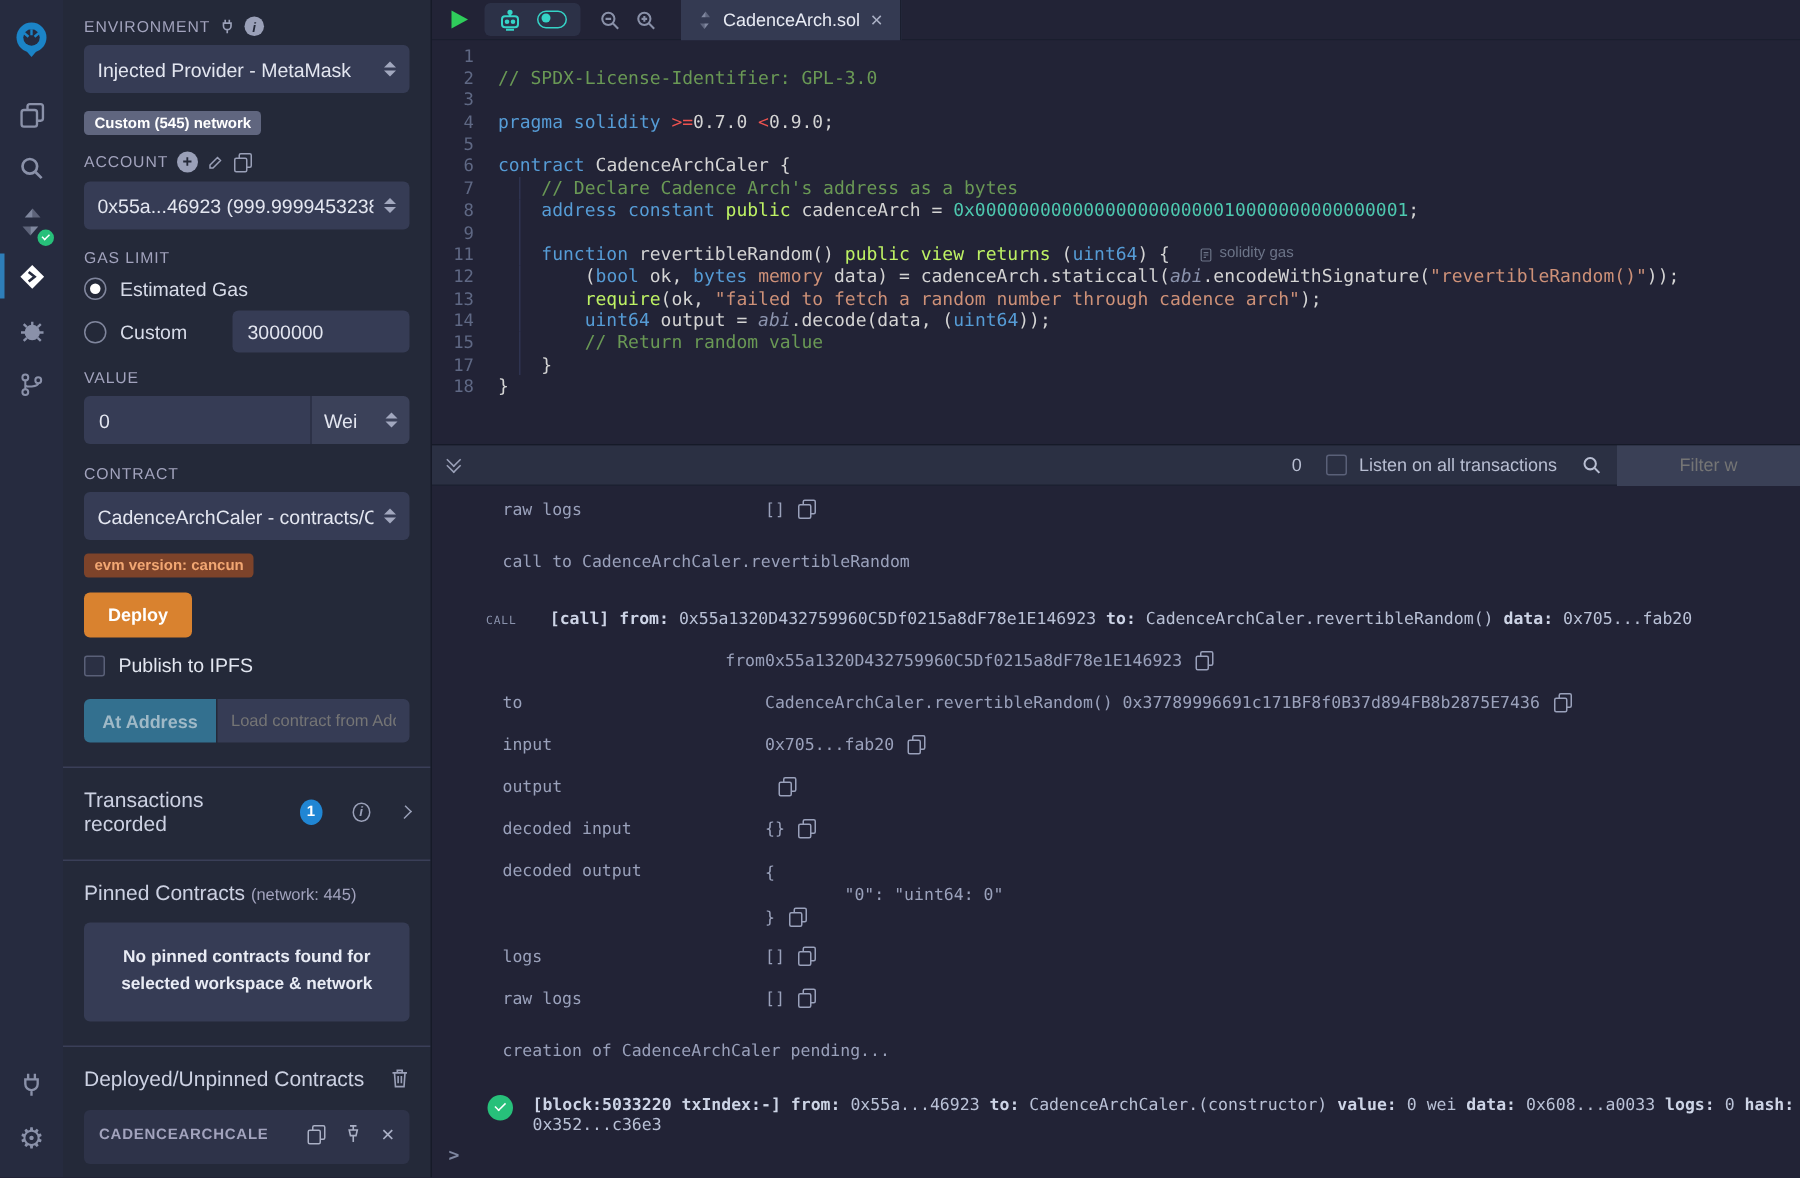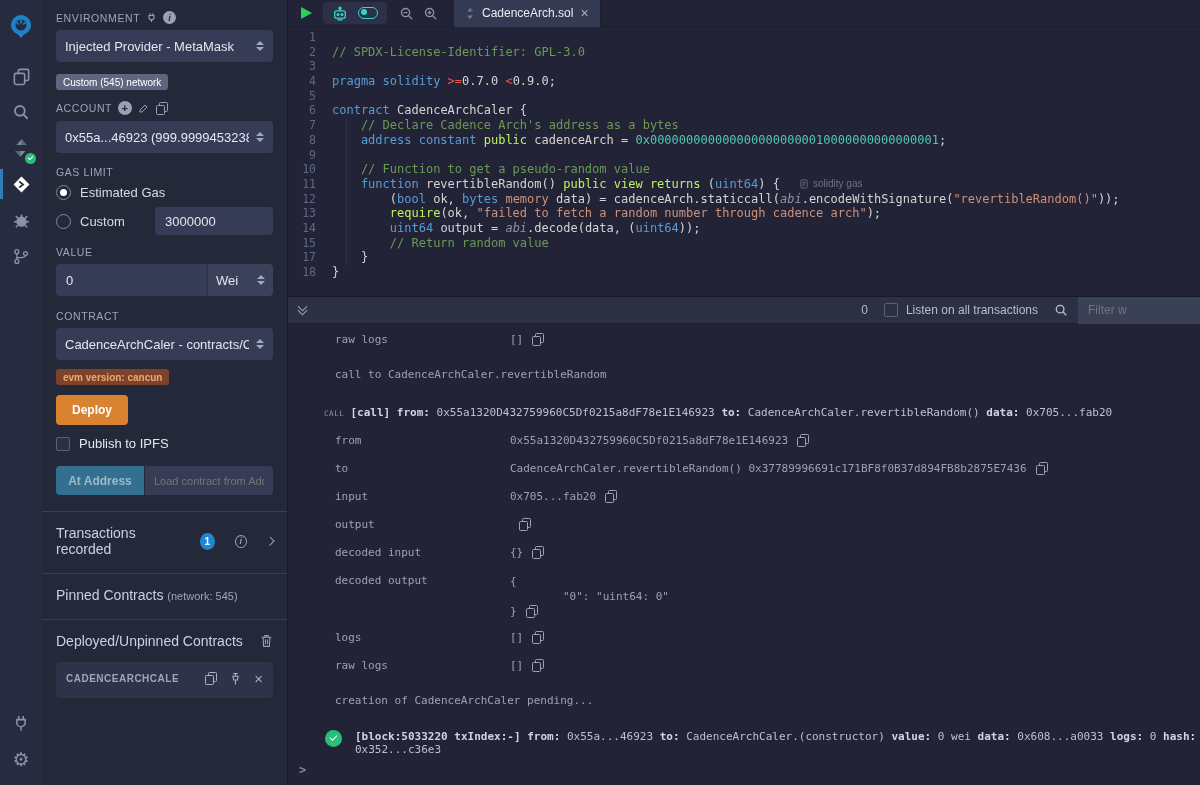--- a/index.html
+++ b/index.html
@@ -26,21 +26,21 @@
   .check-mark { width:11px; height:6px; border-left:2px solid #27c07a; border-bottom:2px solid #27c07a; transform:rotate(-45deg); margin-top:-3px; }
   .chev-r { width:7px; height:7px; border-right:1.8px solid #9aa0b8; border-top:1.8px solid #9aa0b8; transform:rotate(45deg); }
   .sp-body { padding:0 14px; flex:1; overflow:hidden; }
   .lbl { display:flex; align-items:center; gap:6px; font-size:10.5px; letter-spacing:.6px; color:#a2a3bd; margin:11px 0 6px; }
   .lbl .micro { display:flex; gap:6px; align-items:center; }
   .select { height:32px; background:#363c55; border-radius:4px; display:flex; align-items:center; padding:0 9px; font-size:13px; color:#e3e6f0; cursor:pointer; }
   .select .txt { white-space:nowrap; overflow:hidden; flex:1; }
   .stepper { width:9px; flex:none; margin-left:6px; display:flex; flex-direction:column; align-items:center; gap:2px; }
   .stepper::before { content:''; border-left:4px solid transparent; border-right:4px solid transparent; border-bottom:4px solid #a2a8bf; }
   .stepper::after  { content:''; border-left:4px solid transparent; border-right:4px solid transparent; border-top:4px solid #a2a8bf; }
-  .badge-net { display:inline-block; background:#60667f; color:#fff; font-size:10px; font-weight:400; padding:2.5px 7px; border-radius:3px; margin-top:12px; }
+  .badge-net { display:inline-block; background:#60667f; color:#fff; font-size:10px; font-weight:700; padding:2.5px 7px; border-radius:3px; margin-top:12px; }
   .icon-plus { width:14px; height:14px; border-radius:50%; background:#9aa0b8; color:#242939; font-size:11px; font-weight:700; display:flex; align-items:center; justify-content:center; line-height:1; }
   .icon-info { width:13px; height:13px; border-radius:50%; background:#9aa0b8; color:#242939; font-size:9px; font-weight:700; font-style:italic; display:flex; align-items:center; justify-content:center; }
   .icon-info.outline { background:transparent; border:1.3px solid #9aa0b8; color:#9aa0b8; }
   .radio { width:15px; height:15px; border:1.5px solid #80869d; border-radius:50%; position:relative; flex:none; background:#242939; cursor:pointer; }
   .radio.checked::after { content:''; position:absolute; inset:3px; border-radius:50%; background:#ffffff; }
   .gas-row { display:flex; align-items:center; gap:9px; margin:7px 0; font-size:13px; color:#d7dbe8; }
   .gas-row input { margin-left:auto; width:118px; height:28px; background:#363c55; border:none; border-radius:4px; color:#e3e6f0; font-size:13px; padding:0 10px; }
   .value-row { display:flex; }
   .value-row input { flex:1; min-width:0; height:32px; background:#363c55; border:none; border-radius:4px 0 0 4px; color:#e3e6f0; font-size:13px; padding:0 10px; }
   .unit-box { width:66px; height:32px; background:#3b4159; border-left:1px solid #2c3147; border-radius:0 4px 4px 0; display:flex; align-items:center; padding:0 8px; font-size:13px; color:#e3e6f0; cursor:pointer; }
@@ -89,30 +89,30 @@
 
   
   .terminal { height:489px; flex:none; display:flex; flex-direction:column; border-top:1px solid #161a28; }
   .term-bar { height:27px; flex:none; background:#2b3043; border-bottom:1px solid #1c2031; display:flex; align-items:center; padding-left:11px; }
   .dbl-chev { display:flex; flex-direction:column; gap:0px; cursor:pointer; }
   .dbl-chev i { width:7px; height:7px; border-right:1.8px solid #9aa0b8; border-bottom:1.8px solid #9aa0b8; transform:rotate(45deg); display:block; margin-top:-3px; }
   .term-right { margin-left:auto; display:flex; align-items:center; }
   .t-count { font-size:12px; color:#b8bed2; margin-right:16px; }
   .t-listen { font-size:12px; color:#b8bed2; margin-left:8px; }
   .t-search { color:#b8bed2; margin-left:16px; cursor:pointer; }
-  .t-filter { width:122px; height:27px; margin-left:10px; background:#3a4056; border:none; color:#9aa0b8; font-size:12px; padding:0 10px; font-family:inherit; }
+  .t-filter { width:122px; height:27px; margin-left:10px; background:#3a4056; border:none; color:#9aa0b8; font-size:12px; padding:0 10px; font-family:inherit;text-align:center; }
   .term-body { flex:1; overflow:hidden; display:flex; flex-direction:column; padding-top:9px; font-family:"DejaVu Sans Mono",monospace; font-size:11px; color:#9aa1bb; --bg:#222336; }
   .t-row { display:flex; align-items:flex-start; margin-top:12px; padding-left:47px; min-height:16px; }
   .t-row:first-child { margin-top:0; }
   .t-label { width:175px; flex:none; }
   .t-val { display:flex; align-items:center; gap:9px; white-space:pre-wrap; }
   .t-vlines { display:block; }
   .t-vline { display:flex; align-items:center; gap:9px; white-space:pre; line-height:15px; }
   .t-text { padding-left:47px; margin-top:19px; }
-  .t-call { padding-left:36px; margin-top:25px; display:flex; gap:6px; align-items:baseline; color:#b9c1d6; }
+  .t-call { padding-left:36px; margin-top:25px; display:flex; gap:22px; align-items:baseline; color:#b9c1d6; }
   .t-call .tag { font-size:7.5px; letter-spacing:.6px; text-transform:uppercase; color:#8b93ad; flex:none; }
   .t-parts { white-space:pre-wrap; word-break:break-word; }
   .t-parts .b { font-weight:700; color:#cdd4e6; }
   .t-block { padding-left:37px; margin-top:23px; display:flex; gap:13px; align-items:flex-start; color:#b9c1d6; }
   .blk-check { width:17px; height:17px; border-radius:50%; background:#27c07a; position:relative; flex:none; }
   .blk-check::after { content:''; position:absolute; left:5px; top:5px; width:6px; height:3px; border-left:1.8px solid #fff; border-bottom:1.8px solid #fff; transform:rotate(-45deg); }
   .prompt { margin-top:auto; padding:0 0 8px 11px; color:#7f87a0; font-weight:700; font-size:12px; }
 </style>
 </head>
 <body>
@@ -254,22 +254,23 @@
       <div class="tx-row">
         <span>Transactions recorded</span>
         <span class="badge-count">1</span>
         <span class="icon-info outline">i</span>
         <span class="chev-r" style="margin-left:auto;"></span>
       </div>
     </div>
 
     <div class="sp-sec">
       <div class="sec-title">
-        <span>Pinned Contracts</span> <small>(network: 545)</small>
-      </div>
+        <span>Pinned Contracts</span> <small>(network: 445)</small>
+      </div>
+      <div class="alert-box">No pinned contracts found for selected workspace &amp; network</div>
     </div>
 
     <div class="sp-sec">
       <div class="dep-head">
         <span class="sec-title">Deployed/Unpinned Contracts</span>
         <svg class="trash" width="13" height="14" viewBox="0 0 24 26" fill="none" stroke="currentColor" stroke-width="2">
             <path d="M3 6 h18 M9 6 V3 h6 v3 M5.5 6 l1.2 17 h10.6 L18.5 6 M10 10 v9 M14 10 v9"></path>
           </svg>
       </div>
 
@@ -328,21 +329,20 @@
   <div class="code" id="code-lines">
       <div class="code-line"><span class="ln">1</span><span class="code-text"></span></div>
       <div class="code-line"><span class="ln">2</span><span class="code-text"><span class="tk-cm">// SPDX-License-Identifier: GPL-3.0</span></span></div>
       <div class="code-line"><span class="ln">3</span><span class="code-text"></span></div>
       <div class="code-line"><span class="ln">4</span><span class="code-text"><span class="tk-kw">pragma solidity </span><span class="tk-op">&gt;=</span><span class="tk-def">0.7.0 </span><span class="tk-op">&lt;</span><span class="tk-def">0.9.0;</span></span></div>
       <div class="code-line"><span class="ln">5</span><span class="code-text"></span></div>
       <div class="code-line"><span class="ln">6</span><span class="code-text"><span class="tk-kw">contract </span><span class="tk-def">CadenceArchCaler {</span></span></div>
       <div class="code-line"><span class="ln">7</span><span class="guide"></span><span class="code-text"><span class="tk-cm">    // Declare Cadence Arch's address as a bytes</span></span></div>
       <div class="code-line"><span class="ln">8</span><span class="guide"></span><span class="code-text"><span class="tk-kw">    address constant </span><span class="tk-ty">public </span><span class="tk-def">cadenceArch = </span><span class="tk-hex">0x0000000000000000000000010000000000000001</span><span class="tk-def">;</span></span></div>
       <div class="code-line"><span class="ln">9</span><span class="guide"></span><span class="code-text"></span></div>
-      <div class="code-line"><span class="ln">10</span><span class="guide"></span><span class="code-text"><span class="tk-cm">    // Function to get a pseudo-random value</span></span></div>
       <div class="code-line"><span class="ln">11</span><span class="guide"></span><span class="code-text"><span class="tk-kw">    function </span><span class="tk-def">revertibleRandom() </span><span class="tk-ty">public view returns </span><span class="tk-def">(</span><span class="tk-kw">uint64</span><span class="tk-def">) {</span></span><span class="gas-note"><svg width="8" height="10" viewBox="0 0 10 12" fill="none" stroke="#6c7488" stroke-width="1">
             <rect x="1" y="1" width="8" height="10" rx="1"></rect>
             <path d="M3 4h4M3 6h4M3 8h2"></path>
           </svg><span>solidity gas</span></span></div>
       <div class="code-line"><span class="ln">12</span><span class="guide"></span><span class="code-text"><span class="tk-def">        (</span><span class="tk-kw">bool </span><span class="tk-def">ok, </span><span class="tk-kw">bytes </span><span class="tk-st">memory </span><span class="tk-def">data) = cadenceArch.staticcall(</span><span class="tk-abi">abi</span><span class="tk-def">.encodeWithSignature(</span><span class="tk-st">"revertibleRandom()"</span><span class="tk-def">));</span></span></div>
       <div class="code-line"><span class="ln">13</span><span class="guide"></span><span class="code-text"><span class="tk-ty">        require</span><span class="tk-def">(ok, </span><span class="tk-st">"failed to fetch a random number through cadence arch"</span><span class="tk-def">);</span></span></div>
       <div class="code-line"><span class="ln">14</span><span class="guide"></span><span class="code-text"><span class="tk-kw">        uint64 </span><span class="tk-def">output = </span><span class="tk-abi">abi</span><span class="tk-def">.decode(data, (</span><span class="tk-kw">uint64</span><span class="tk-def">));</span></span></div>
       <div class="code-line"><span class="ln">15</span><span class="guide"></span><span class="code-text"><span class="tk-cm">        // Return random value</span></span></div>
       <div class="code-line"><span class="ln">17</span><span class="guide"></span><span class="code-text"><span class="tk-def">    }</span></span></div>
       <div class="code-line"><span class="ln">18</span><span class="code-text"><span class="tk-def">}</span></span></div>
@@ -368,21 +368,21 @@
     <div class="term-body" id="term-rows">
         <div class="t-row">
           <span class="t-label">raw logs</span>
           <span class="t-val"><span>[]</span><span class="icon-copy" style="--bg: #222336;"></span></span>
         </div>
         <div class="t-text" style="margin-top: 19px;">call to CadenceArchCaler.revertibleRandom</div>
         <div class="t-call">
           <span class="tag">call</span>
           <span class="t-parts"><span class="b">[call]</span><span class="b"> from:</span><span> 0x55a1320D432759960C5Df0215a8dF78e1E146923 </span><span class="b">to:</span><span> CadenceArchCaler.revertibleRandom() </span><span class="b">data:</span><span> 0x705...fab20</span></span>
         </div>
-        <div class="t-row mt-lg" style="margin-top: 15px;">
+        <div class="t-row mt-lg" style="margin-top: 15px; text-align: right;">
           <span class="t-label">from</span>
           <span class="t-val"><span>0x55a1320D432759960C5Df0215a8dF78e1E146923</span><span class="icon-copy" style="--bg: #222336;"></span></span>
         </div>
         <div class="t-row">
           <span class="t-label">to</span>
           <span class="t-val"><span>CadenceArchCaler.revertibleRandom() 0x37789996691c171BF8f0B37d894FB8b2875E7436</span><span class="icon-copy" style="--bg: #222336;"></span></span>
         </div>
         <div class="t-row">
           <span class="t-label">input</span>
           <span class="t-val"><span>0x705...fab20</span><span class="icon-copy" style="--bg: #222336;"></span></span>

